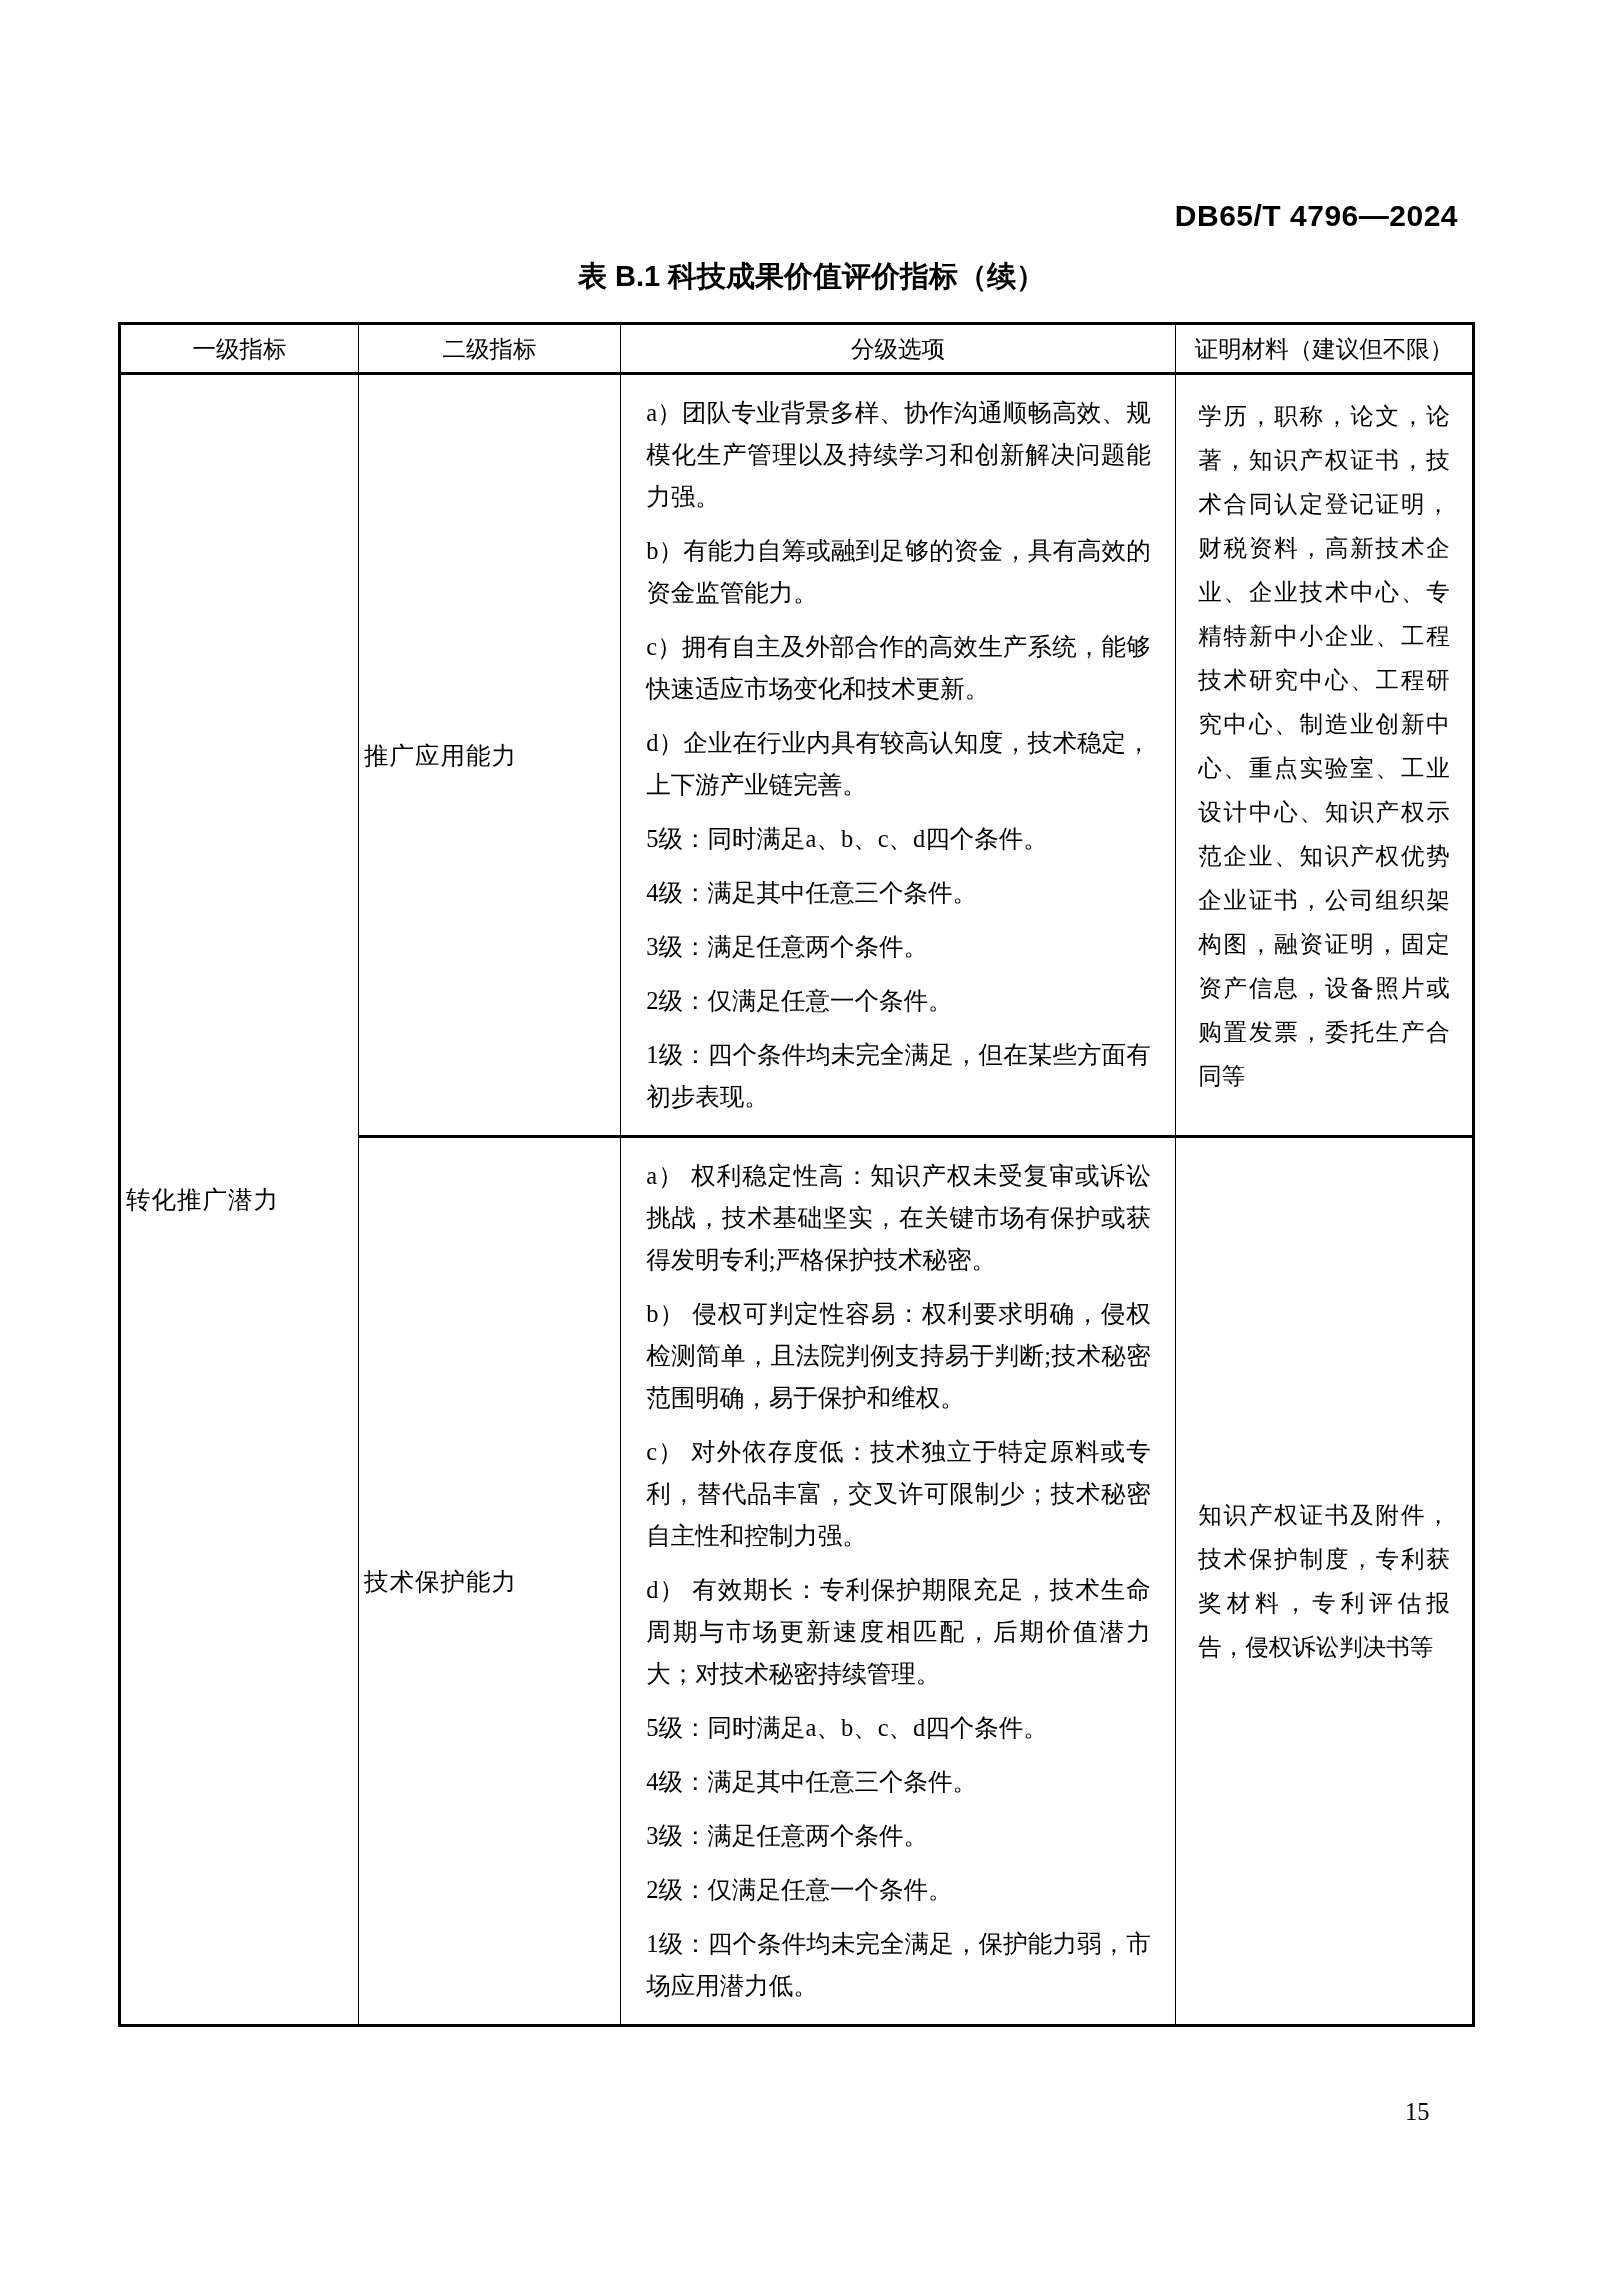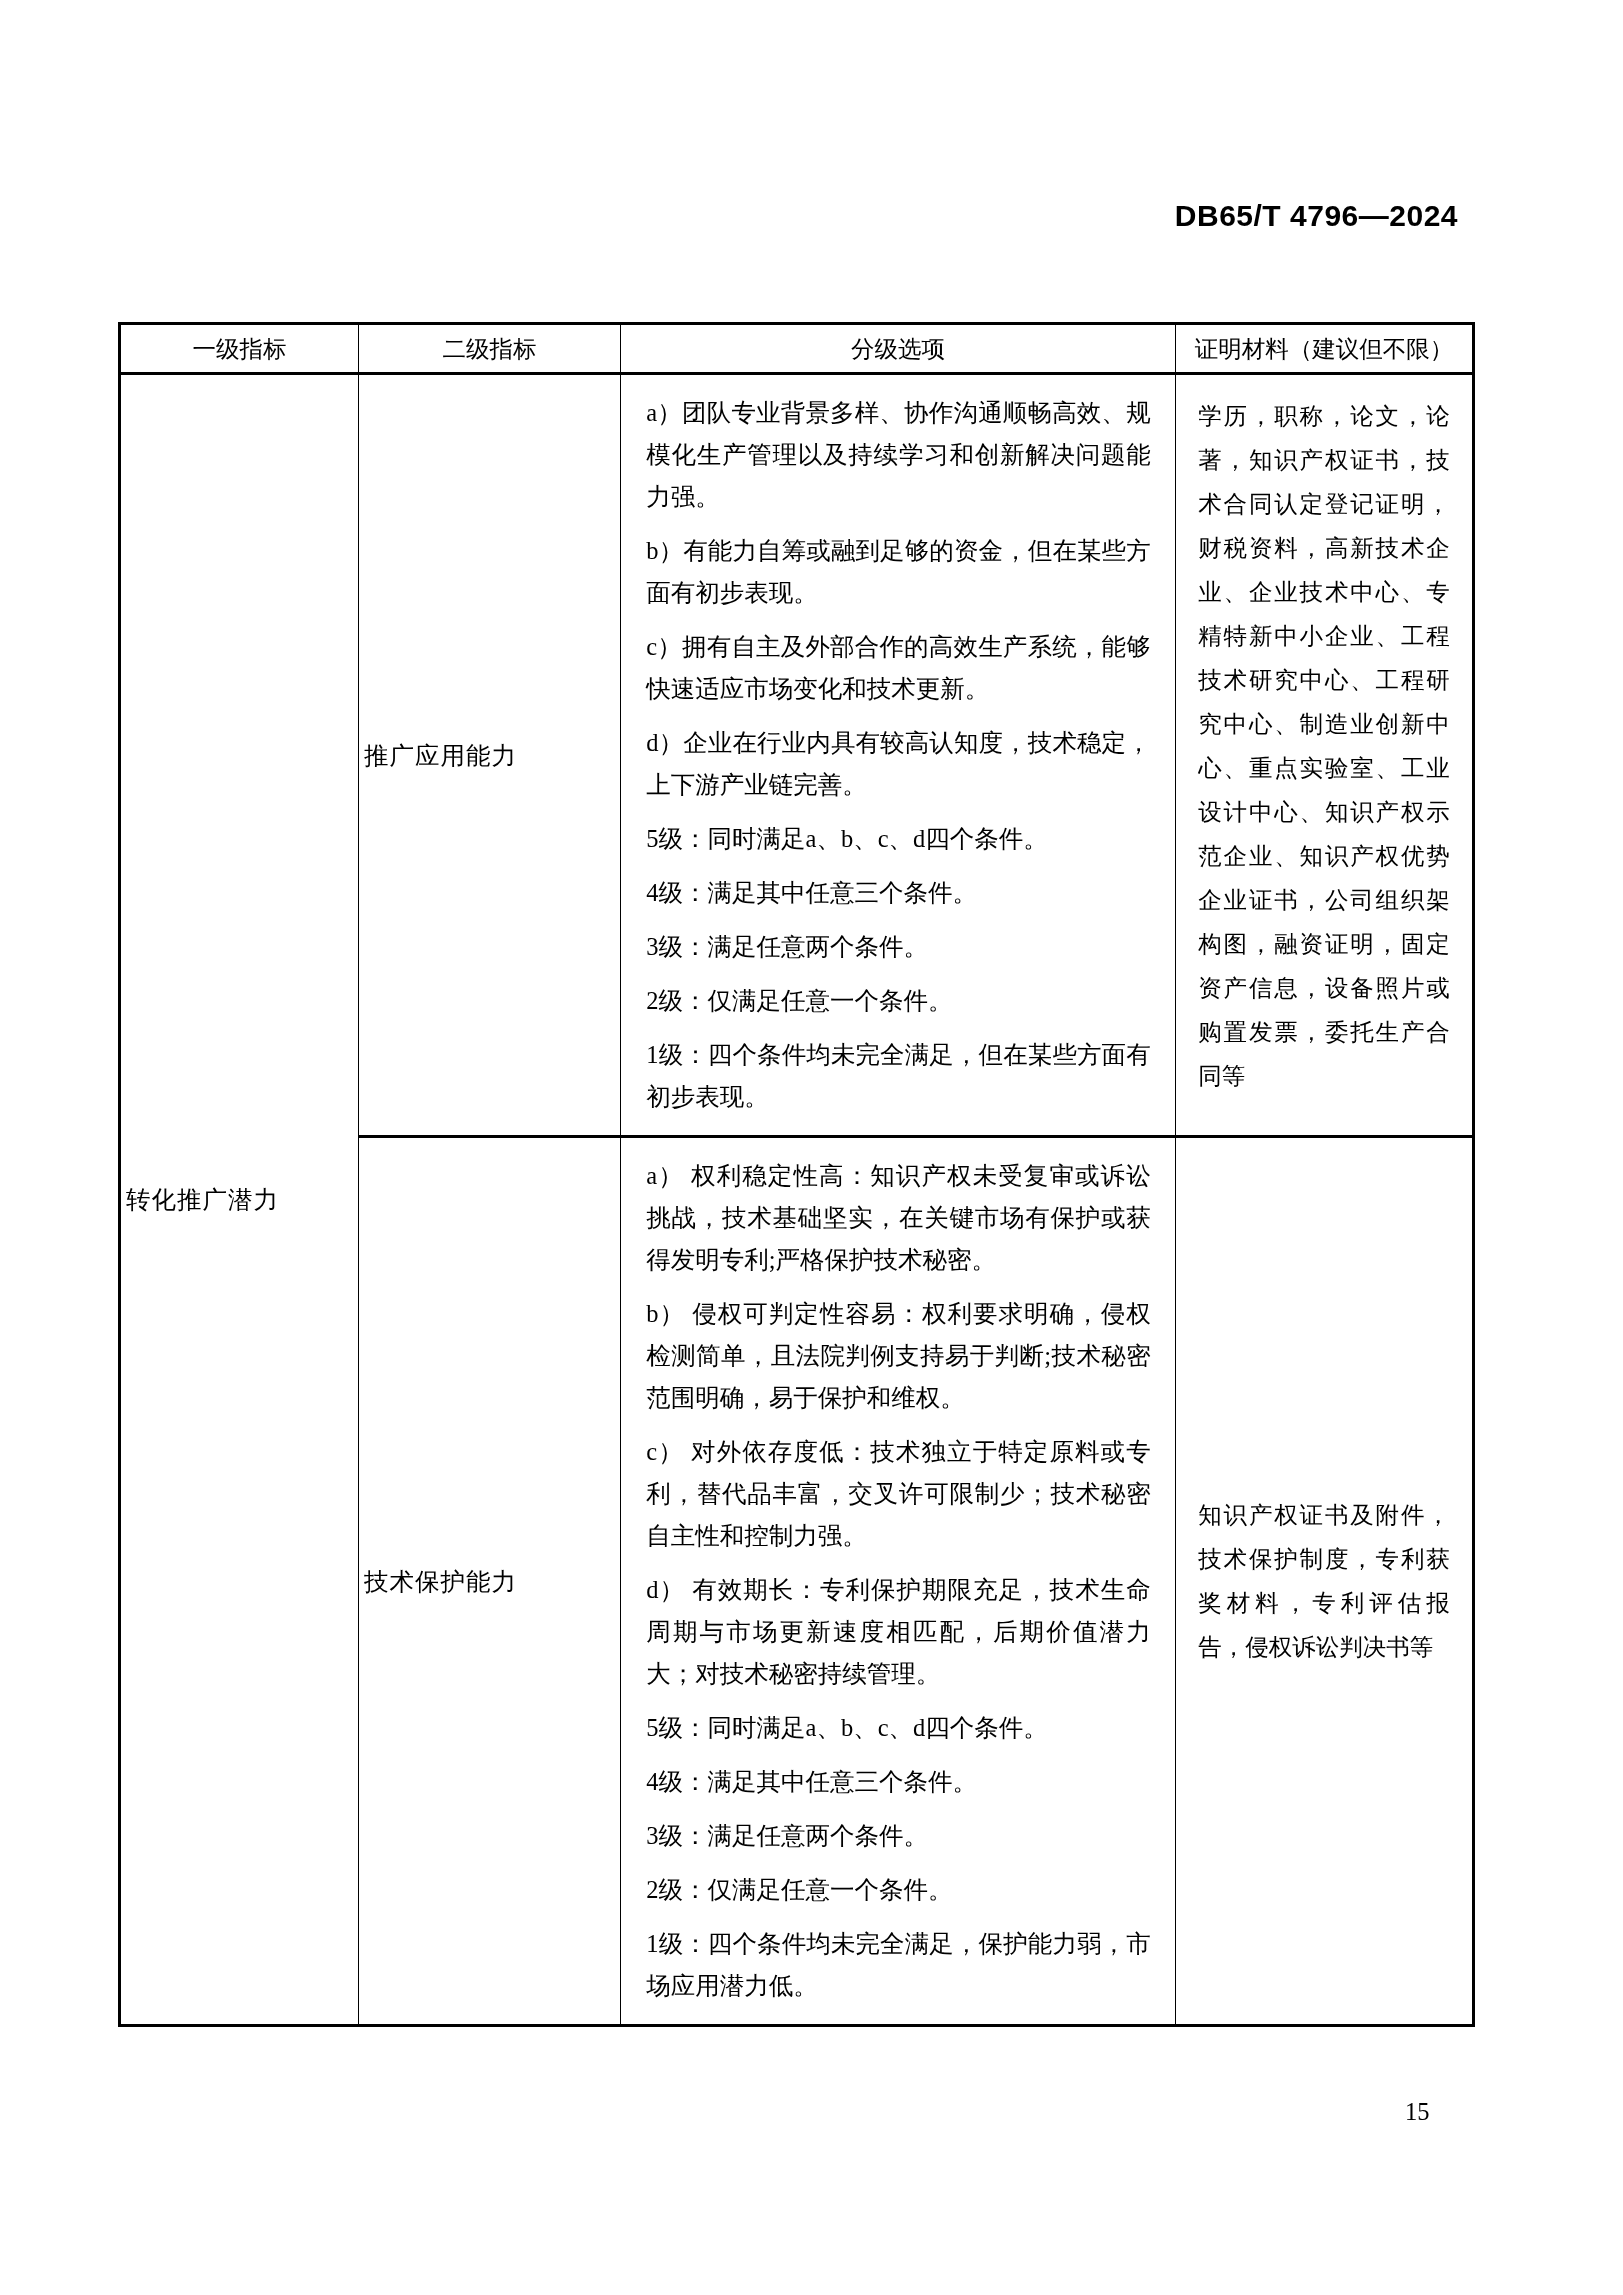--- a/index.html
+++ b/index.html
@@ -88,20 +88,21 @@
     font-size:24.5px;
   }
 </style>
 </head>
 <body>
 
 <div class="page">
 
   <div class="doc-header">DB65/T 4796—2024</div>
 
+  <div class="table-title">表 B.1 科技成果价值评价指标（续）</div>
 
   <table class="main">
     <colgroup>
       <col style="width:239px">
       <col style="width:262px">
       <col style="width:555px">
       <col style="width:298px">
     </colgroup>
     <thead>
       <tr>
@@ -110,21 +111,21 @@
         <th>分级选项</th>
         <th>证明材料（建议但不限）</th>
       </tr>
     </thead>
     <tbody>
       <tr class="body-row-1" style="height:637px">
         <td class="cell-level1" rowspan="2">转化推广潜力</td>
         <td class="cell-level2">推广应用能力</td>
         <td class="cell-grading">
             <p>a）团队专业背景多样、协作沟通顺畅高效、规模化生产管理以及持续学习和创新解决问题能力强。</p>
-            <p>b）有能力自筹或融到足够的资金，但在某些方面有初步表现。</p>
+            <p>b）有能力自筹或融到足够的资金，具有高效的资金监管能力。</p>
             <p>c）拥有自主及外部合作的高效生产系统，能够快速适应市场变化和技术更新。</p>
             <p>d）企业在行业内具有较高认知度，技术稳定，上下游产业链完善。</p>
             <p>5级：同时满足a、b、c、d四个条件。</p>
             <p>4级：满足其中任意三个条件。</p>
             <p>3级：满足任意两个条件。</p>
             <p>2级：仅满足任意一个条件。</p>
             <p>1级：四个条件均未完全满足，但在某些方面有初步表现。</p>
           </td>
         <td class="cell-evidence v-top">
             <p>学历，职称，论文，论著，知识产权证书，技术合同认定登记证明，财税资料，高新技术企业、企业技术中心、专精特新中小企业、工程技术研究中心、工程研究中心、制造业创新中心、重点实验室、工业设计中心、知识产权示范企业、知识产权优势企业证书，公司组织架构图，融资证明，固定资产信息，设备照片或购置发票，委托生产合同等</p>

